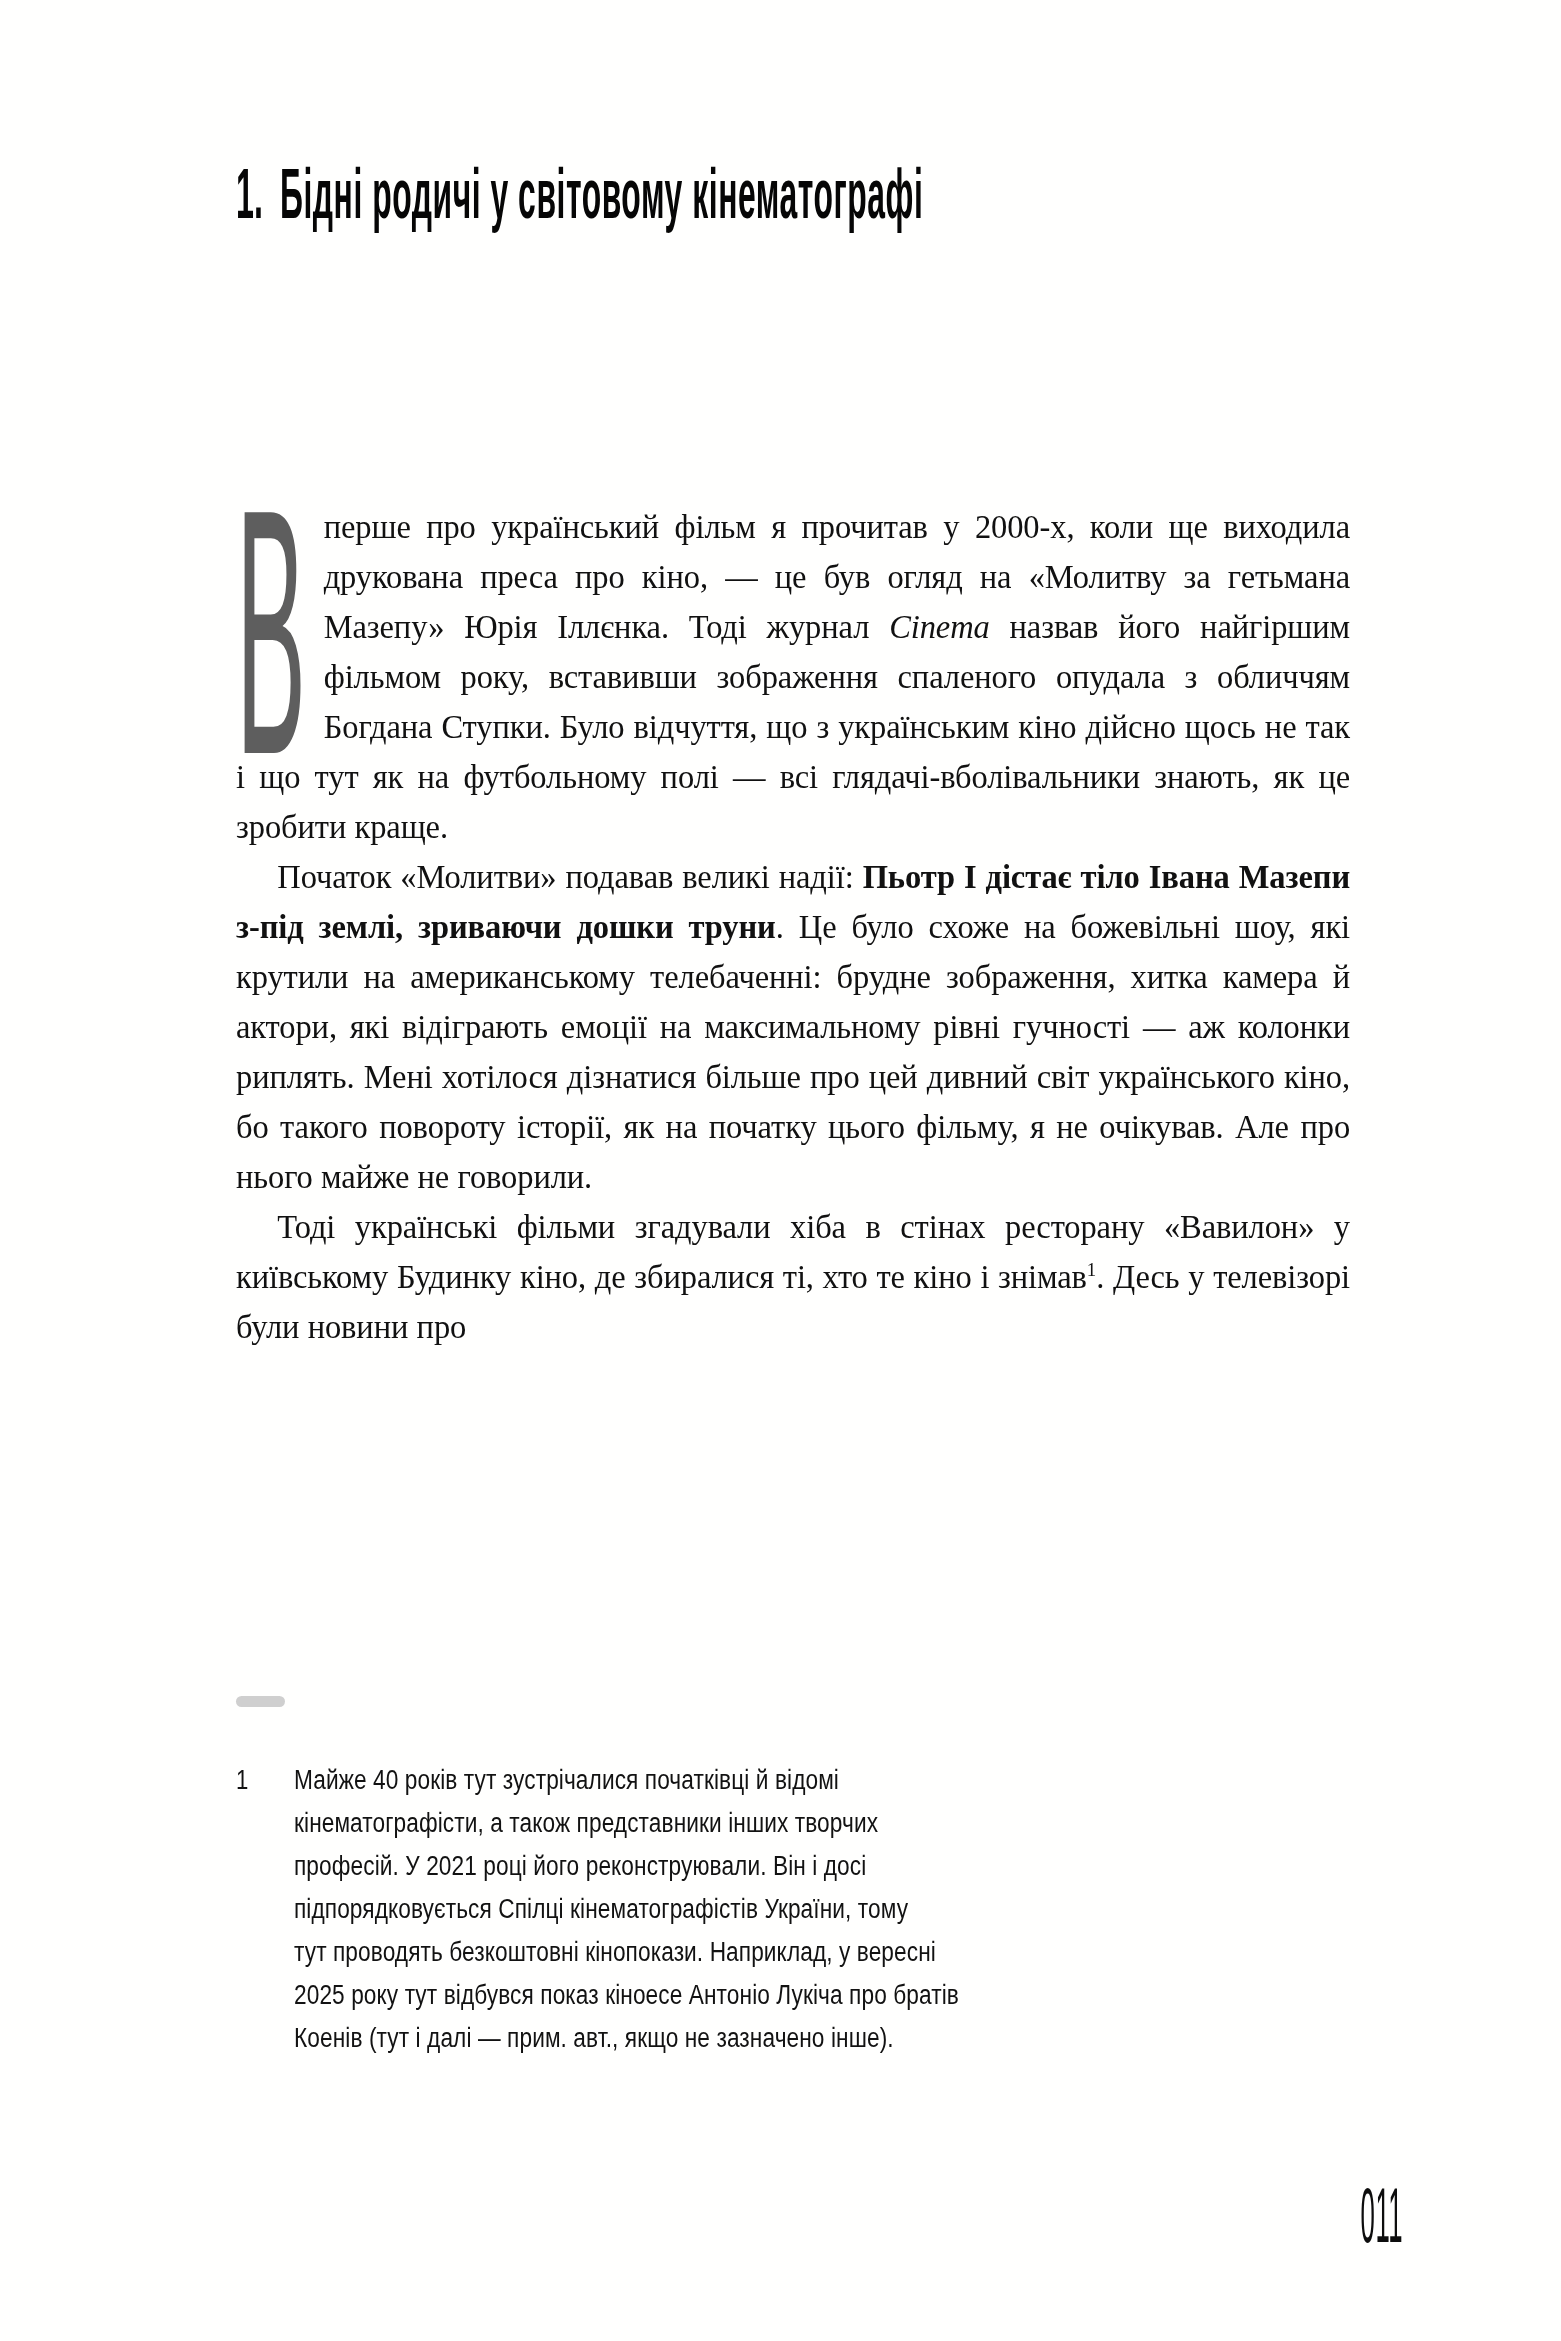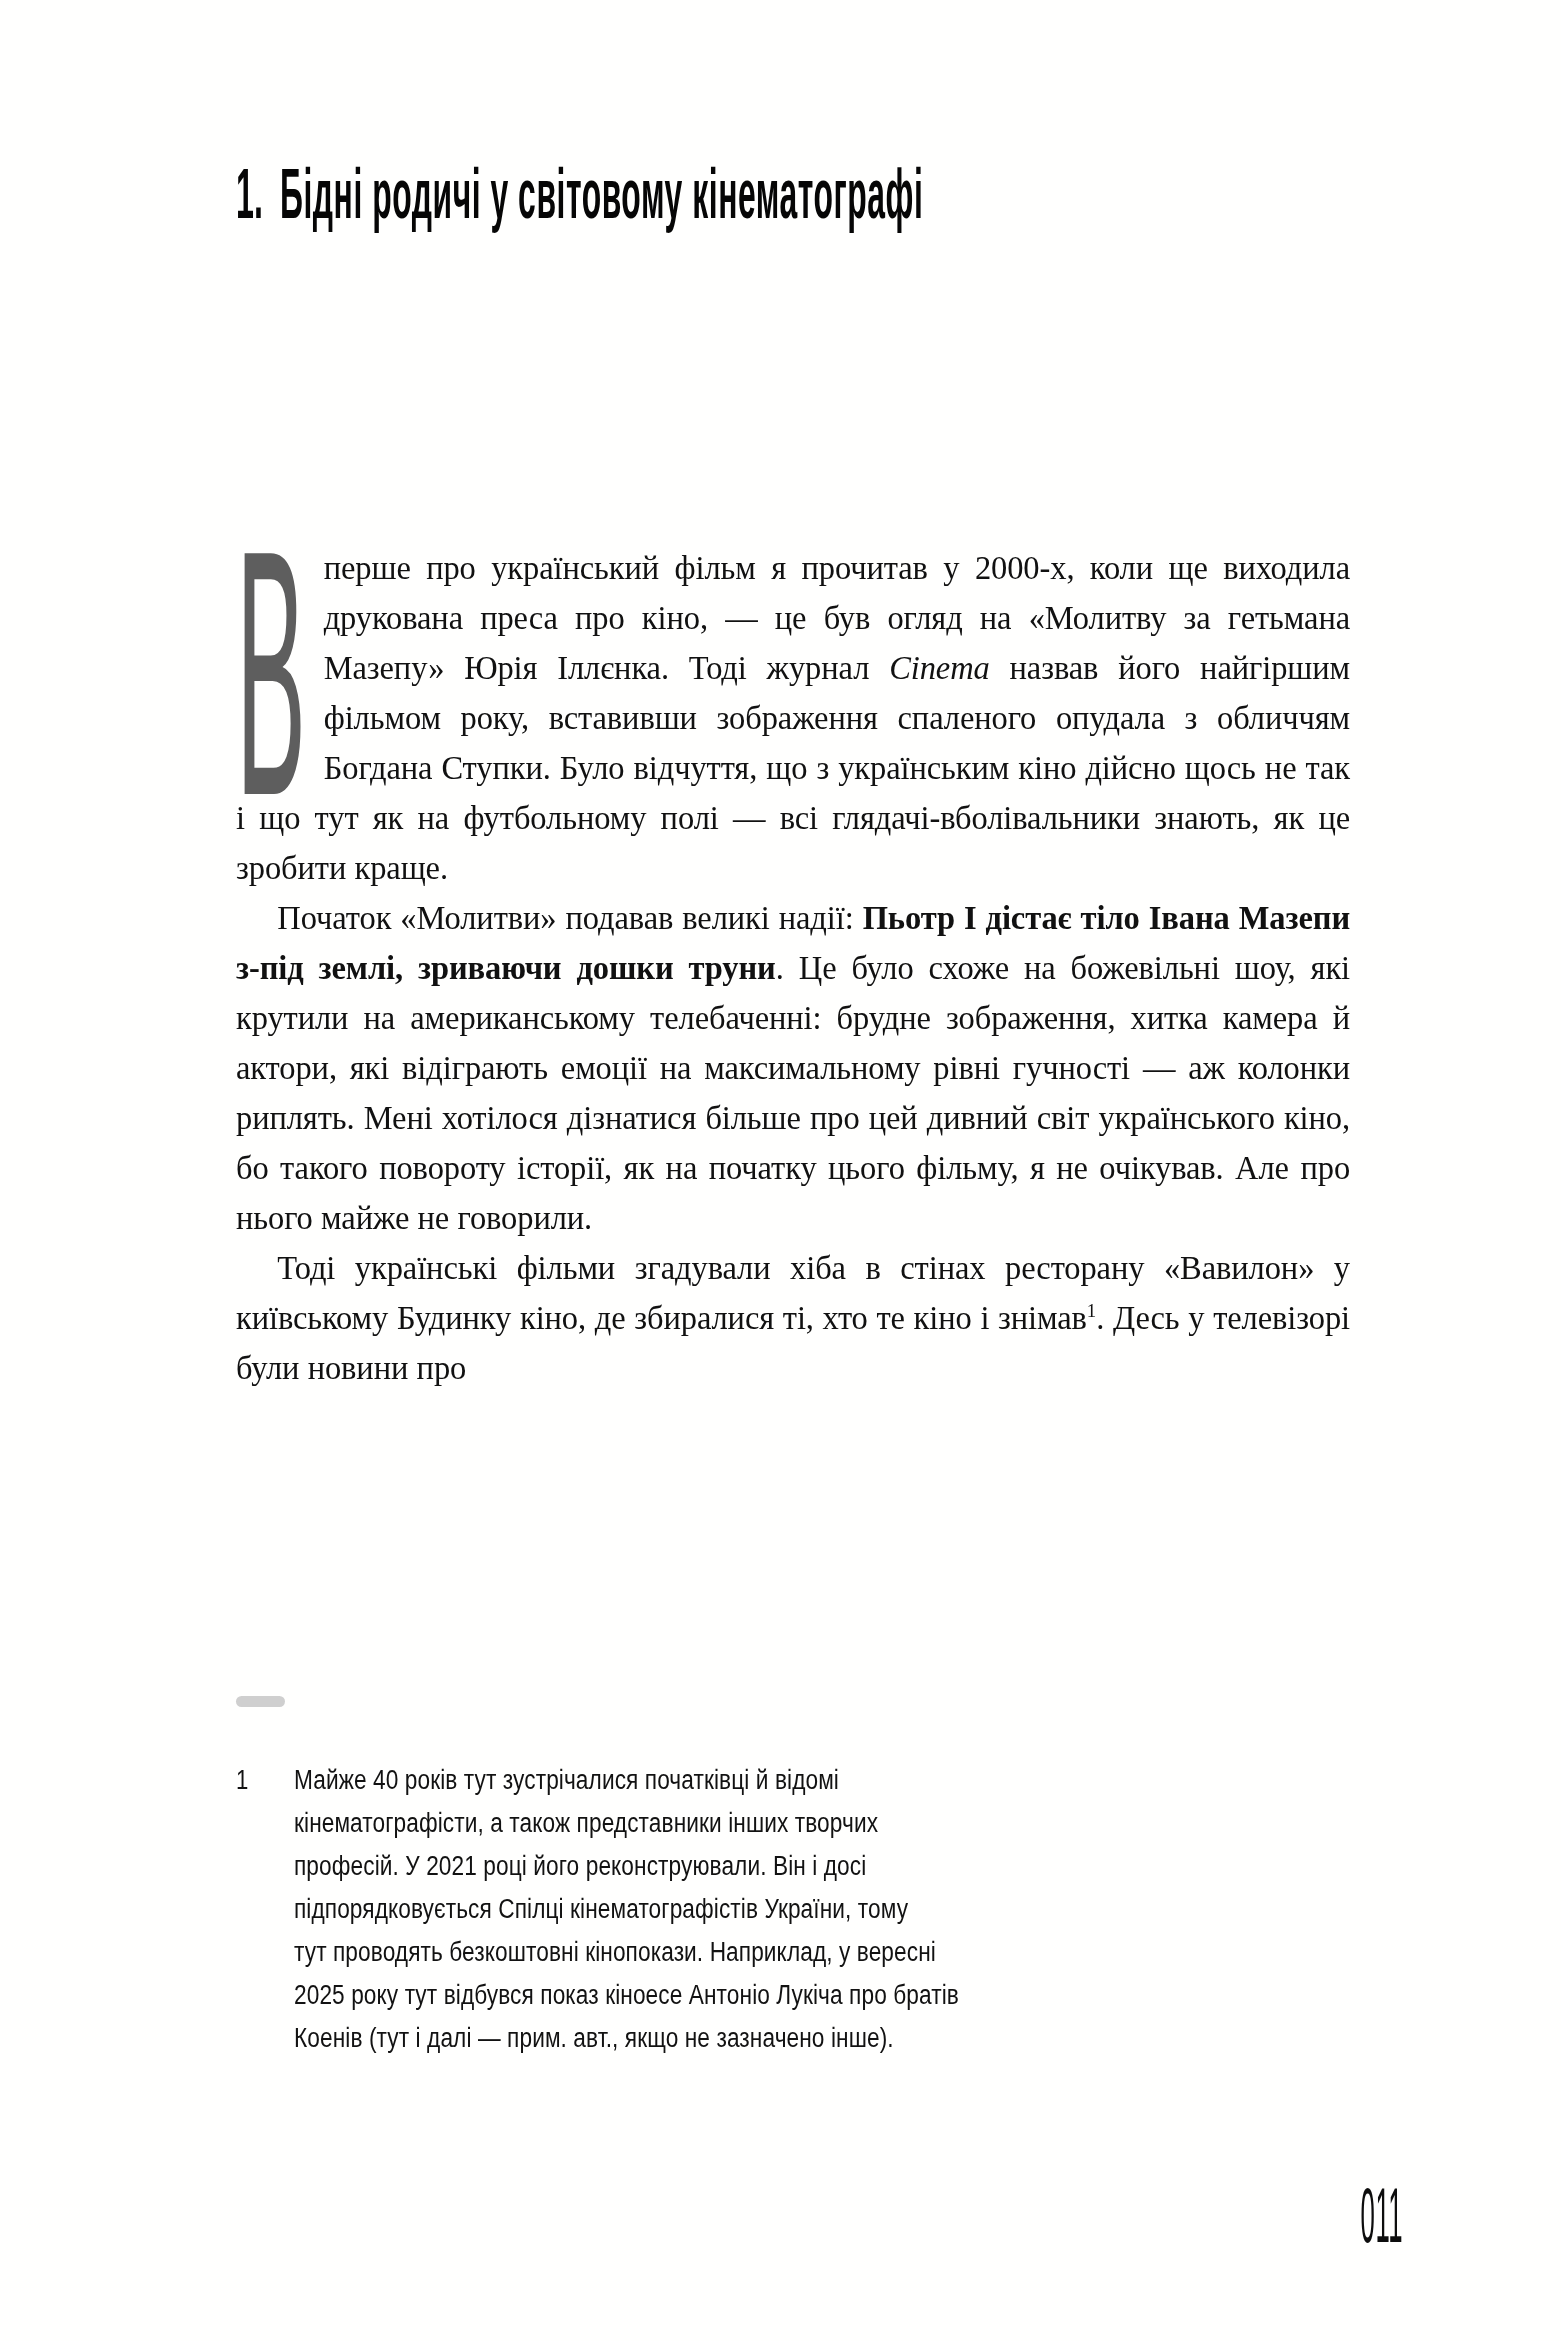--- a/index.html
+++ b/index.html
@@ -51,21 +51,21 @@
     transform: scaleX(0.455);
     transform-origin: left bottom;
     margin-left: -14.6px;
     letter-spacing: 1.2px;
   }
 
   
   .body-col {
     position: absolute;
     left: 236px;
-    top: 543px;
+    top: 502px;
     width: 1131px;
   }
 
   .dropcap {
     position: absolute;
     left: 0px;
     top: 8.1px;
     width: 75px;
     height: 268px;
     color: #5e5e5e;

